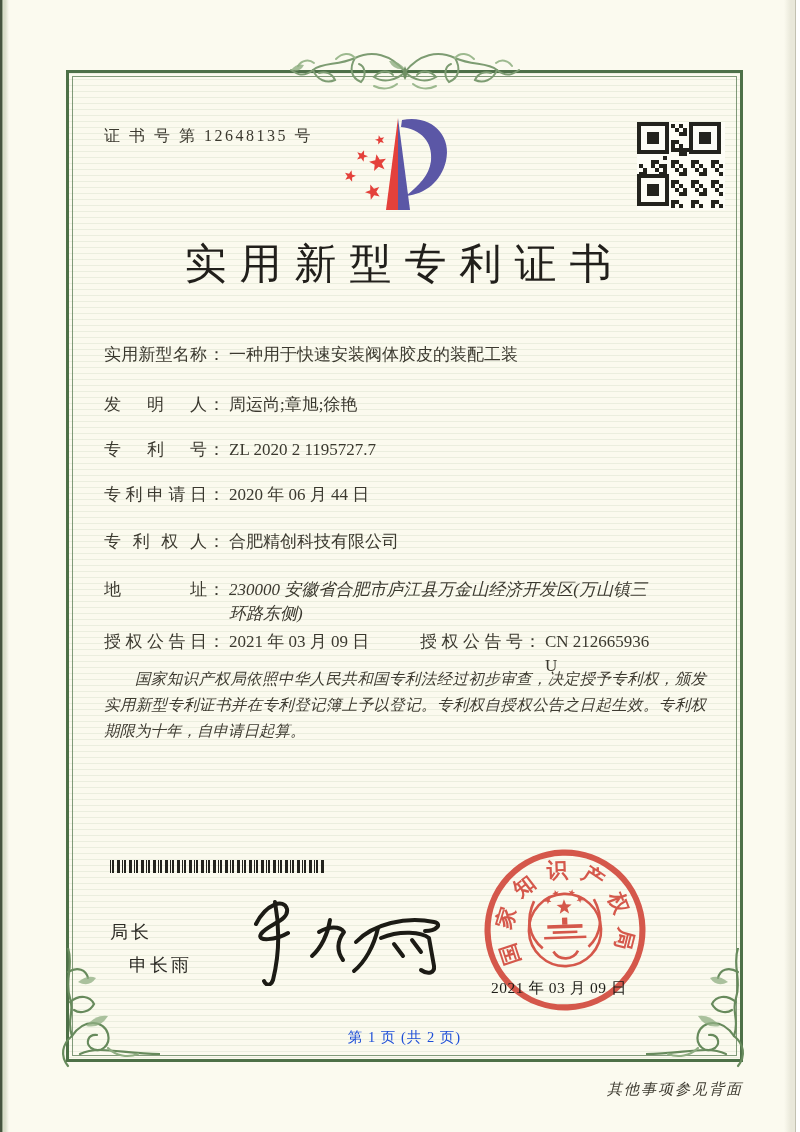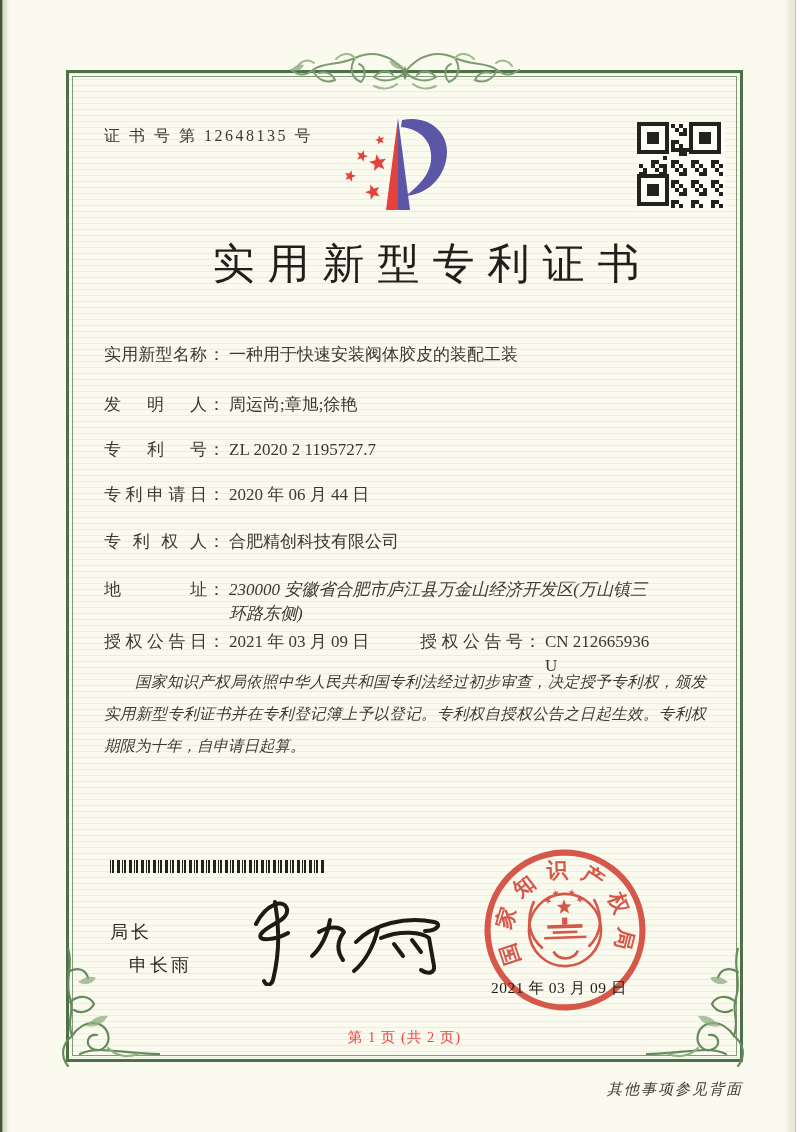--- a/index.html
+++ b/index.html
@@ -42,38 +42,37 @@
   .cert-no{
     position:absolute;left:104px;top:126px;
     font-size:16px;letter-spacing:2.5px;color:#3b392f;z-index:4;
   }
   .logo{position:absolute;left:330px;top:106px;width:146px;height:132px;z-index:4;}
   .qr{position:absolute;left:637px;top:122px;width:88px;height:88px;z-index:4;}
   .title{
     position:absolute;left:66px;top:236px;width:677px;text-align:center;
     font-size:42px;letter-spacing:13px;color:#211f1b;z-index:4;
     font-weight:500;
-    padding-left:28px;
   }
   
   .fields{position:absolute;left:104px;top:343px;width:560px;z-index:4;}
   .field-row{
     position:absolute;left:0;display:flex;width:560px;
     font-size:17px;line-height:24px;color:#3b392f;
   }
   .flabel{flex:0 0 103px;}
   .fcolon{flex:0 0 auto;margin:0 4px 0 1px;}
   .fvalue{flex:0 1 auto;}
   .addr .fvalue{max-width:432px;font-style:italic;}
   .pair2{position:absolute;left:316px;top:0;display:flex;}
   .pair2 .flabel{flex:0 0 103px;}
   
   .body-text{
     position:absolute;left:104px;top:666px;width:602px;z-index:4;
-    font-size:15.5px;line-height:32px;color:#3e3b31;
+    font-size:15.5px;line-height:26px;color:#3e3b31;
     font-style:italic;text-align:justify;
   }
   .body-text p{margin:0;text-indent:2em;}
   
   .barcode{position:absolute;left:110px;top:860px;width:214px;height:13px;z-index:4;}
   .officer{
     position:absolute;left:110px;z-index:4;color:#2c2b25;
     font-family:Liberation Mono, monospace;
     font-size:18px;letter-spacing:3px;
   }
@@ -81,21 +80,21 @@
   .officer.t2{top:953px;margin-left:19px;}
   .signature{position:absolute;left:218px;top:876px;width:230px;height:110px;z-index:5;}
   .seal{position:absolute;left:477px;top:842px;width:176px;height:176px;z-index:4;
         transform:rotate(-2deg);opacity:0.92;}
   .seal-date{
     position:absolute;left:491px;top:978px;width:160px;z-index:5;
     font-size:15.5px;color:#1e1d18;letter-spacing:0.5px;
   }
   .page-num{
     position:absolute;left:66px;top:1028px;width:677px;text-align:center;
-    font-size:14.5px;color:#ef4444;letter-spacing:1px;z-index:4;
+    font-size:14.5px;color:#1d4ed8;letter-spacing:1px;z-index:4;
   }
   .back-note{
     position:absolute;left:66px;top:1080px;width:677px;text-align:right;
     font-size:15px;color:#3e3b31;font-style:italic;letter-spacing:2px;z-index:4;
   }
 </style>
 </head>
 <body>
 
 <div id="page">

